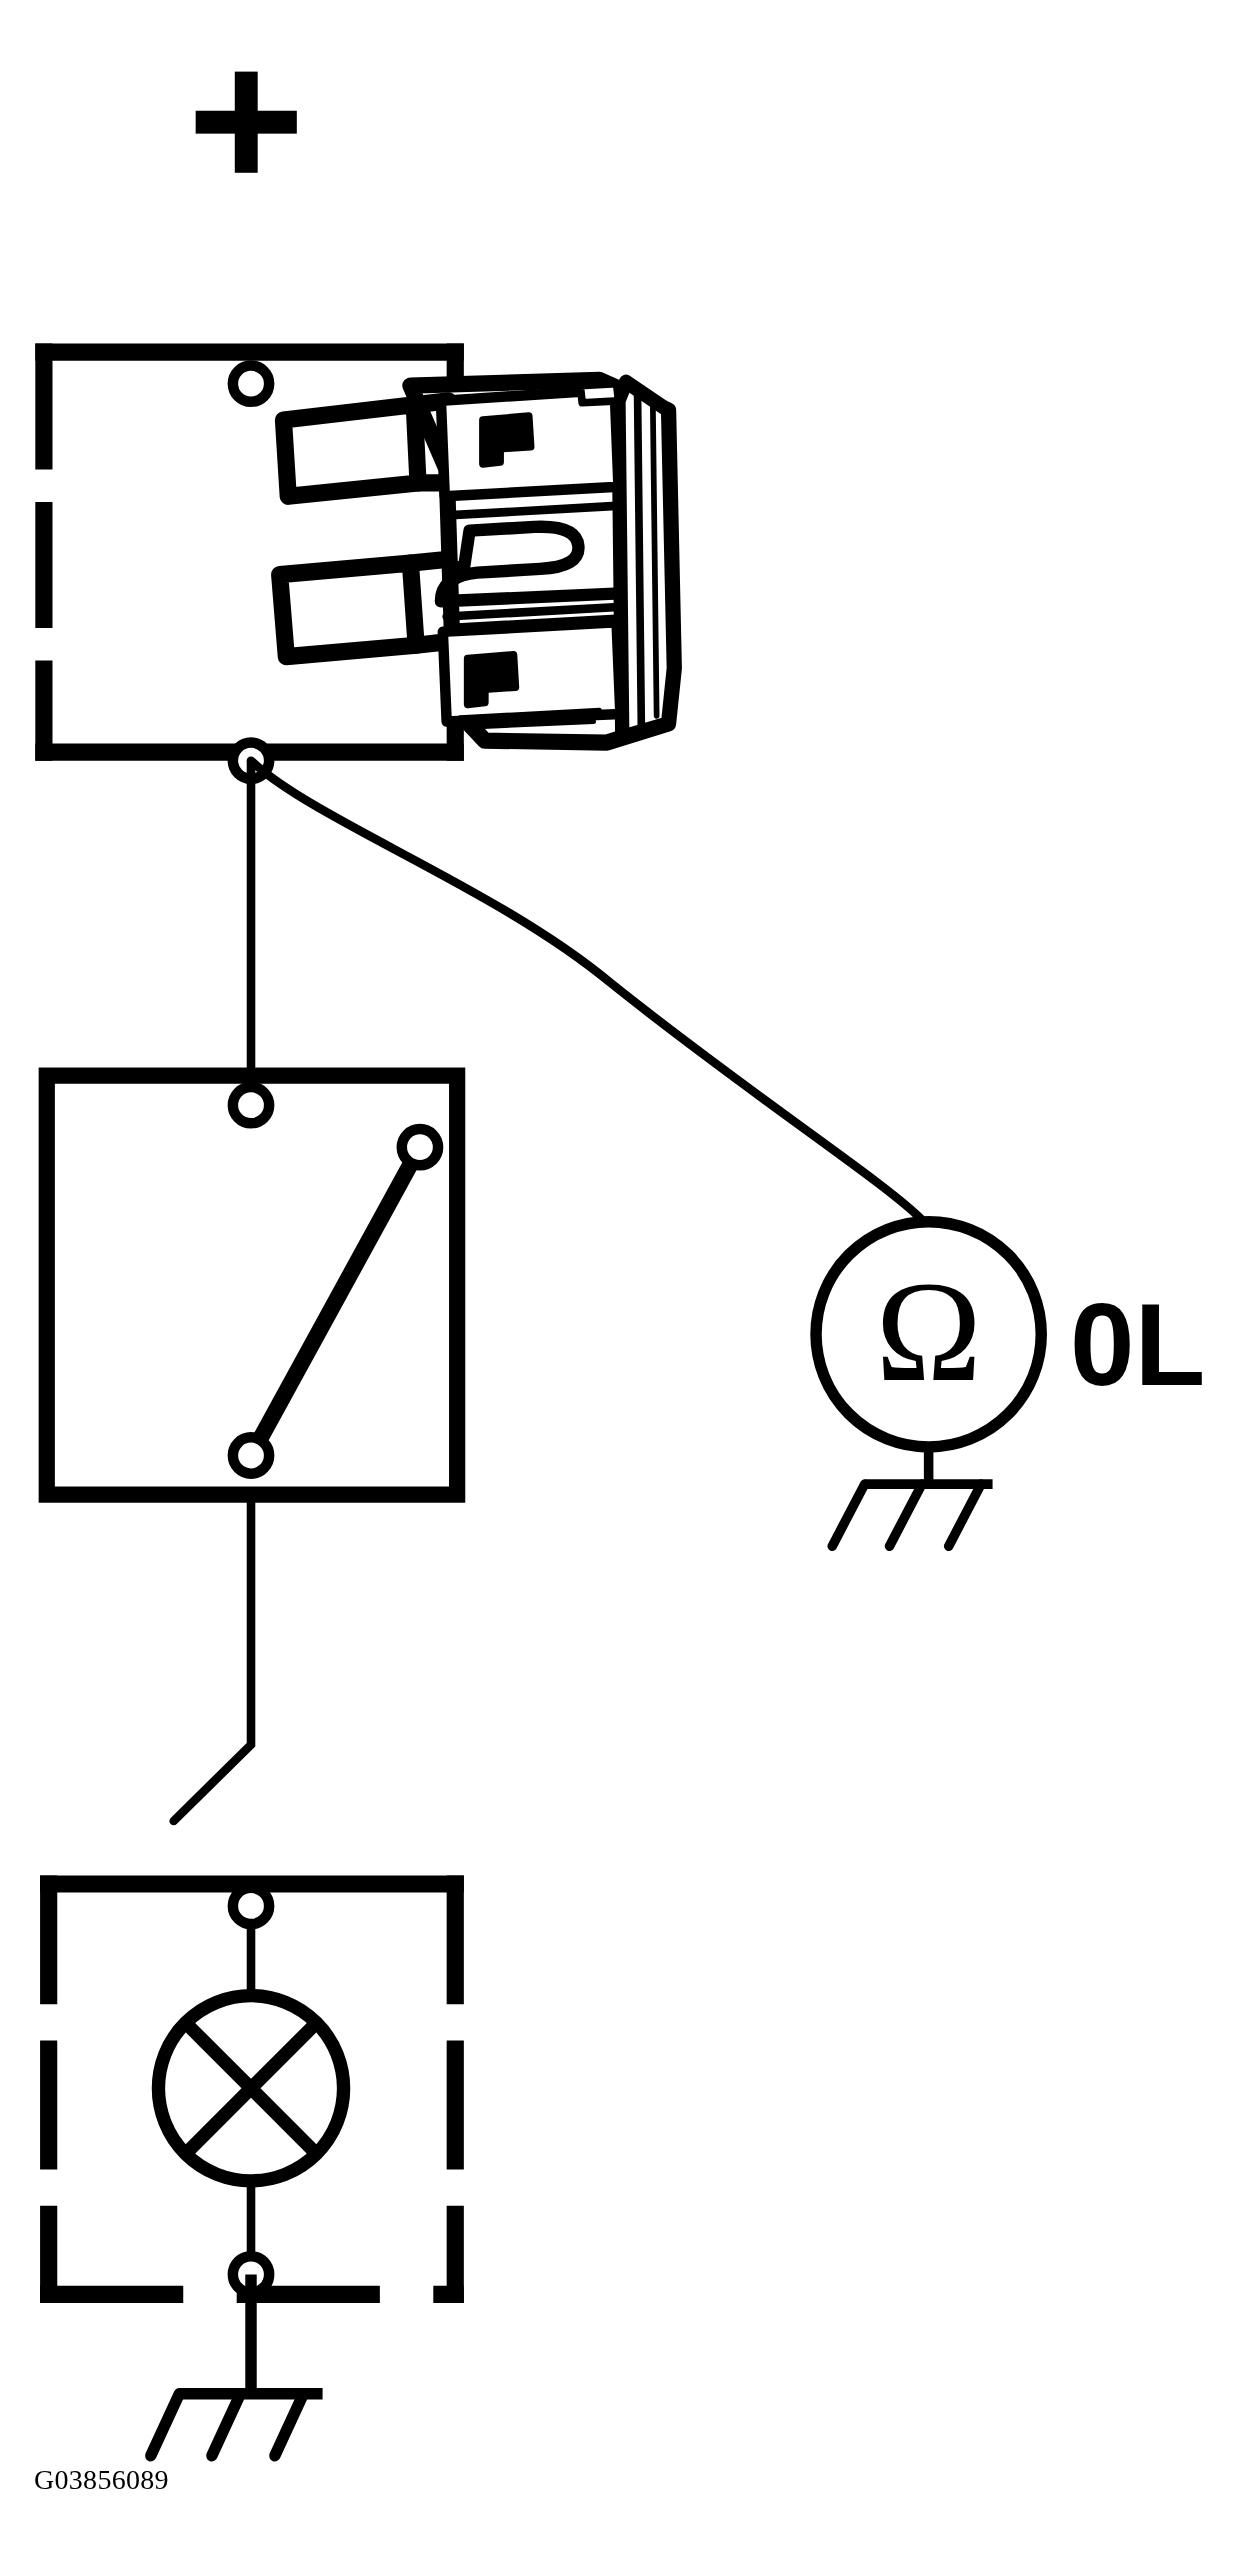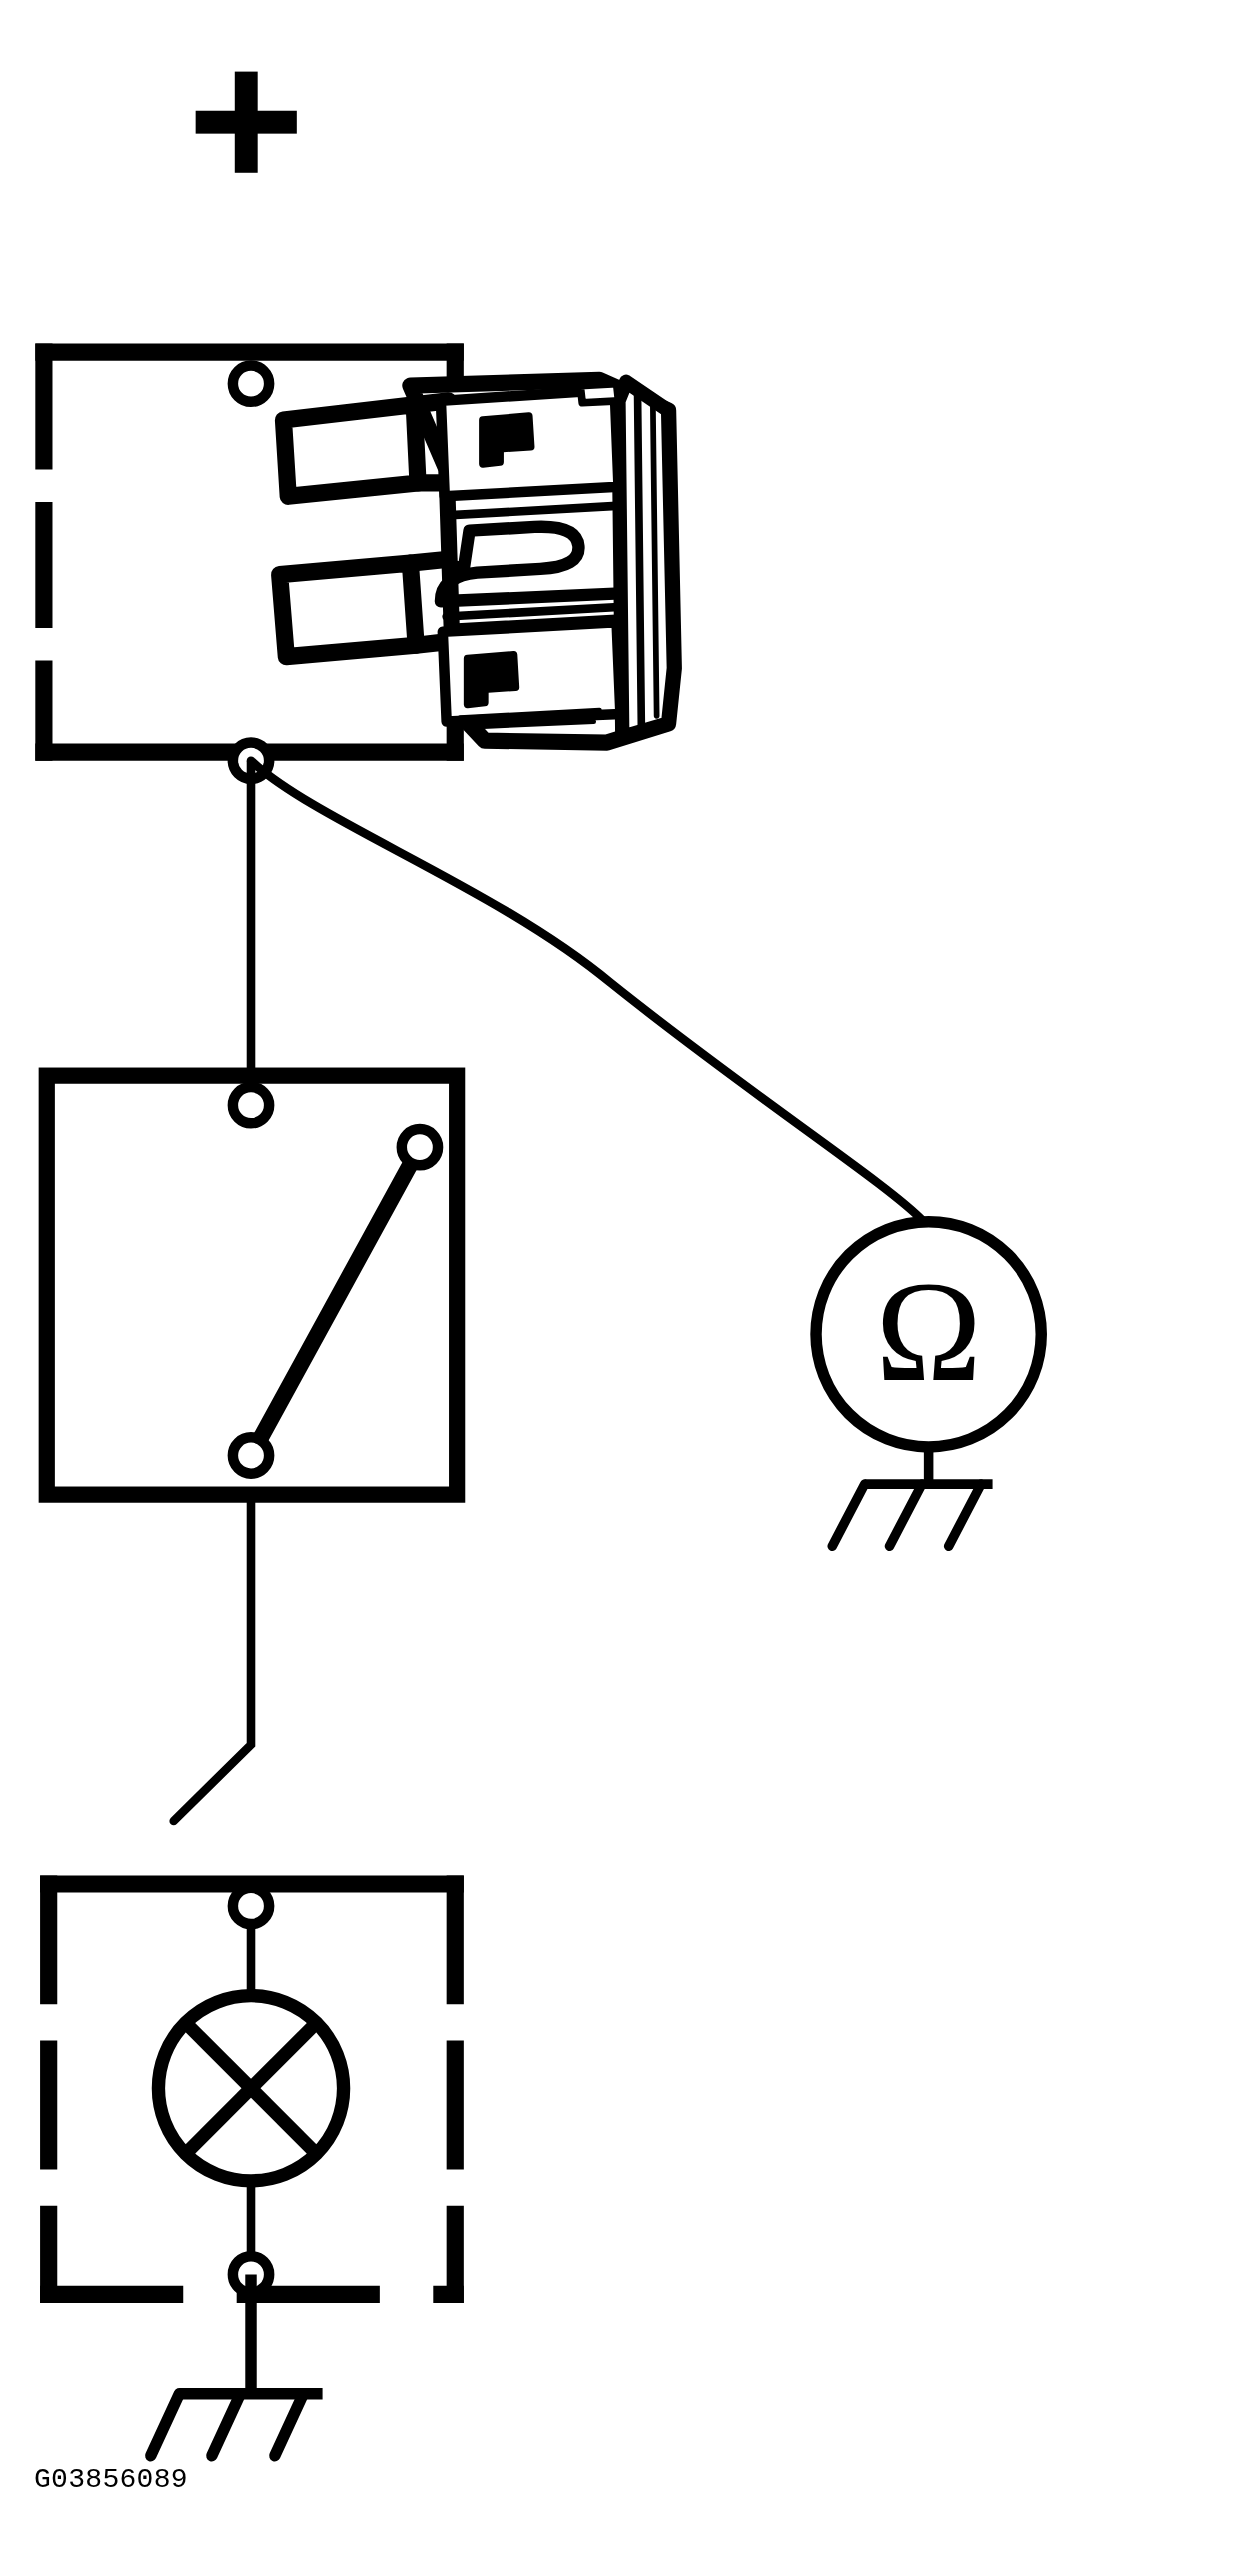--- a/index.html
+++ b/index.html
@@ -27,21 +27,21 @@
     height: 2576px;
   }
   .wire, .box-solid, .box-dashed, .terminal, .symbol {
     fill: none;
     stroke: #000000;
   }
   .figure-id {
     position: absolute;
     left: 34px;
     top: 2464px;
-    font-family: Liberation Mono, monospace;
+    font-family: Liberation Serif, serif;
     font-size: 28px;
     font-weight: 400;
     color: #000000;
     letter-spacing: 0.3px;
     white-space: nowrap;
   }
   .meter-reading {
     position: absolute;
     left: 1070px;
     top: 1287px;
@@ -168,17 +168,18 @@
     <g>
       <path d="M 973 1516 L 973 1555" class="wire" stroke-width="10"></path>
       <path d="M 906 1555 L 1040 1555" stroke="#000000" stroke-width="10" fill="none"></path>
       <path d="M 906 1555 L 872 1620" stroke="#000000" stroke-width="10" fill="none" stroke-linecap="round"></path>
       <path d="M 966 1555 L 932 1620" stroke="#000000" stroke-width="10" fill="none" stroke-linecap="round"></path>
       <path d="M 1028 1555 L 994 1620" stroke="#000000" stroke-width="10" fill="none" stroke-linecap="round"></path>
     </g>
 
   </svg>
 
+  <div class="meter-reading">0L</div>
 
   <div class="figure-id">G03856089</div>
 
 </div>
 
 
 </body></html>

